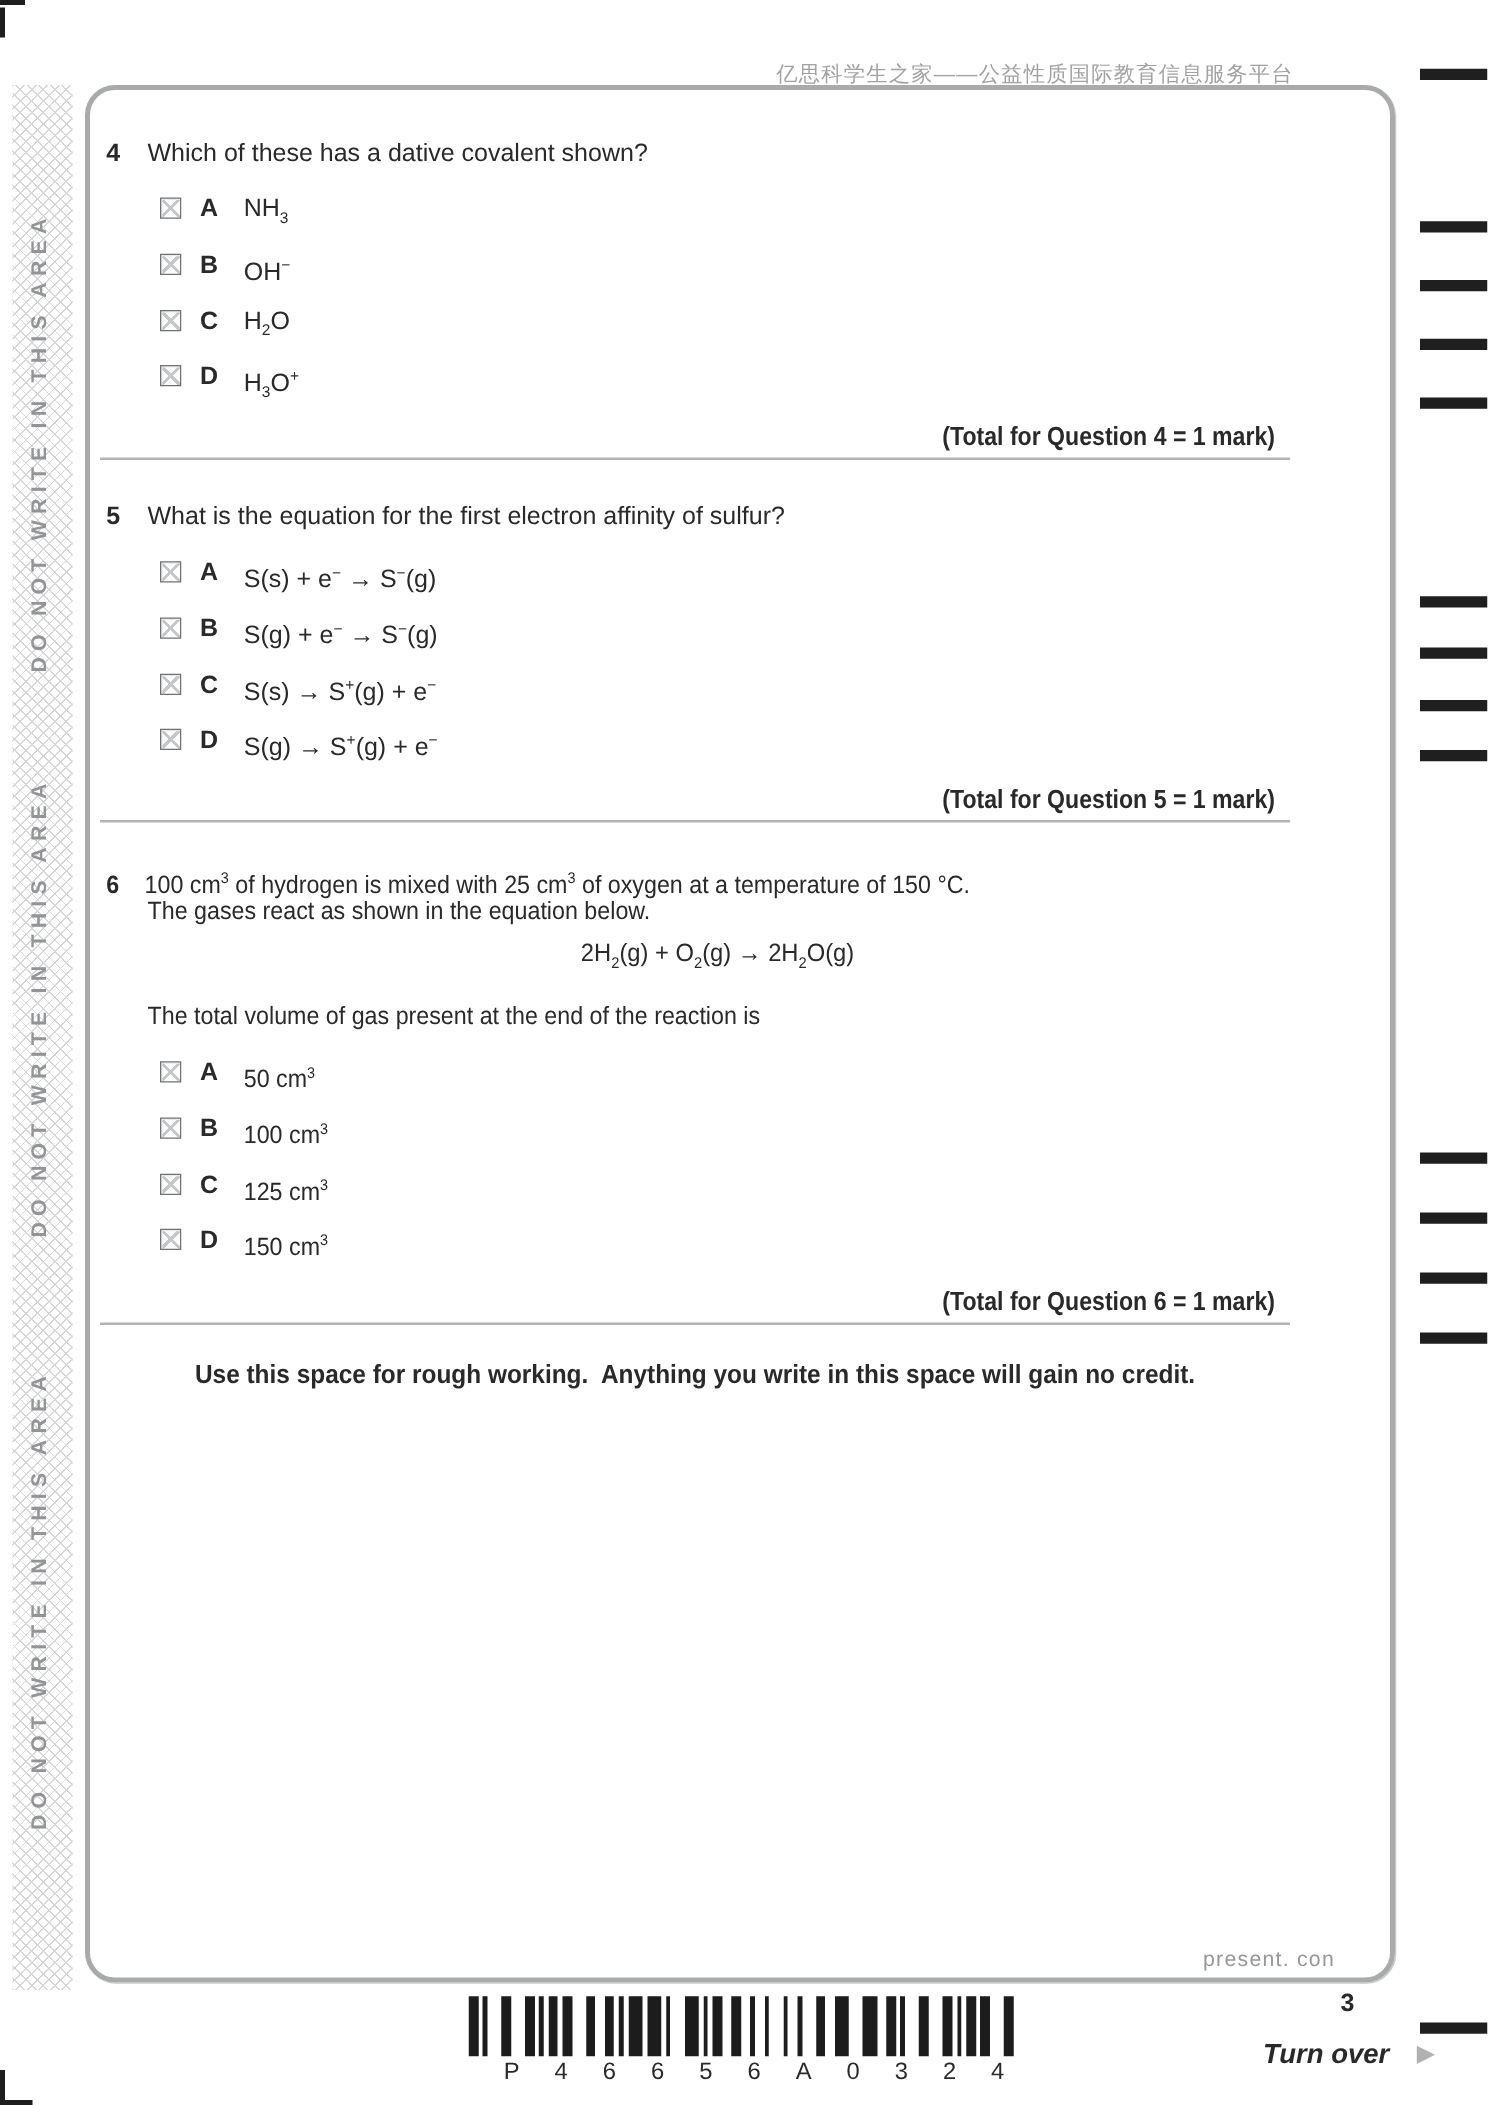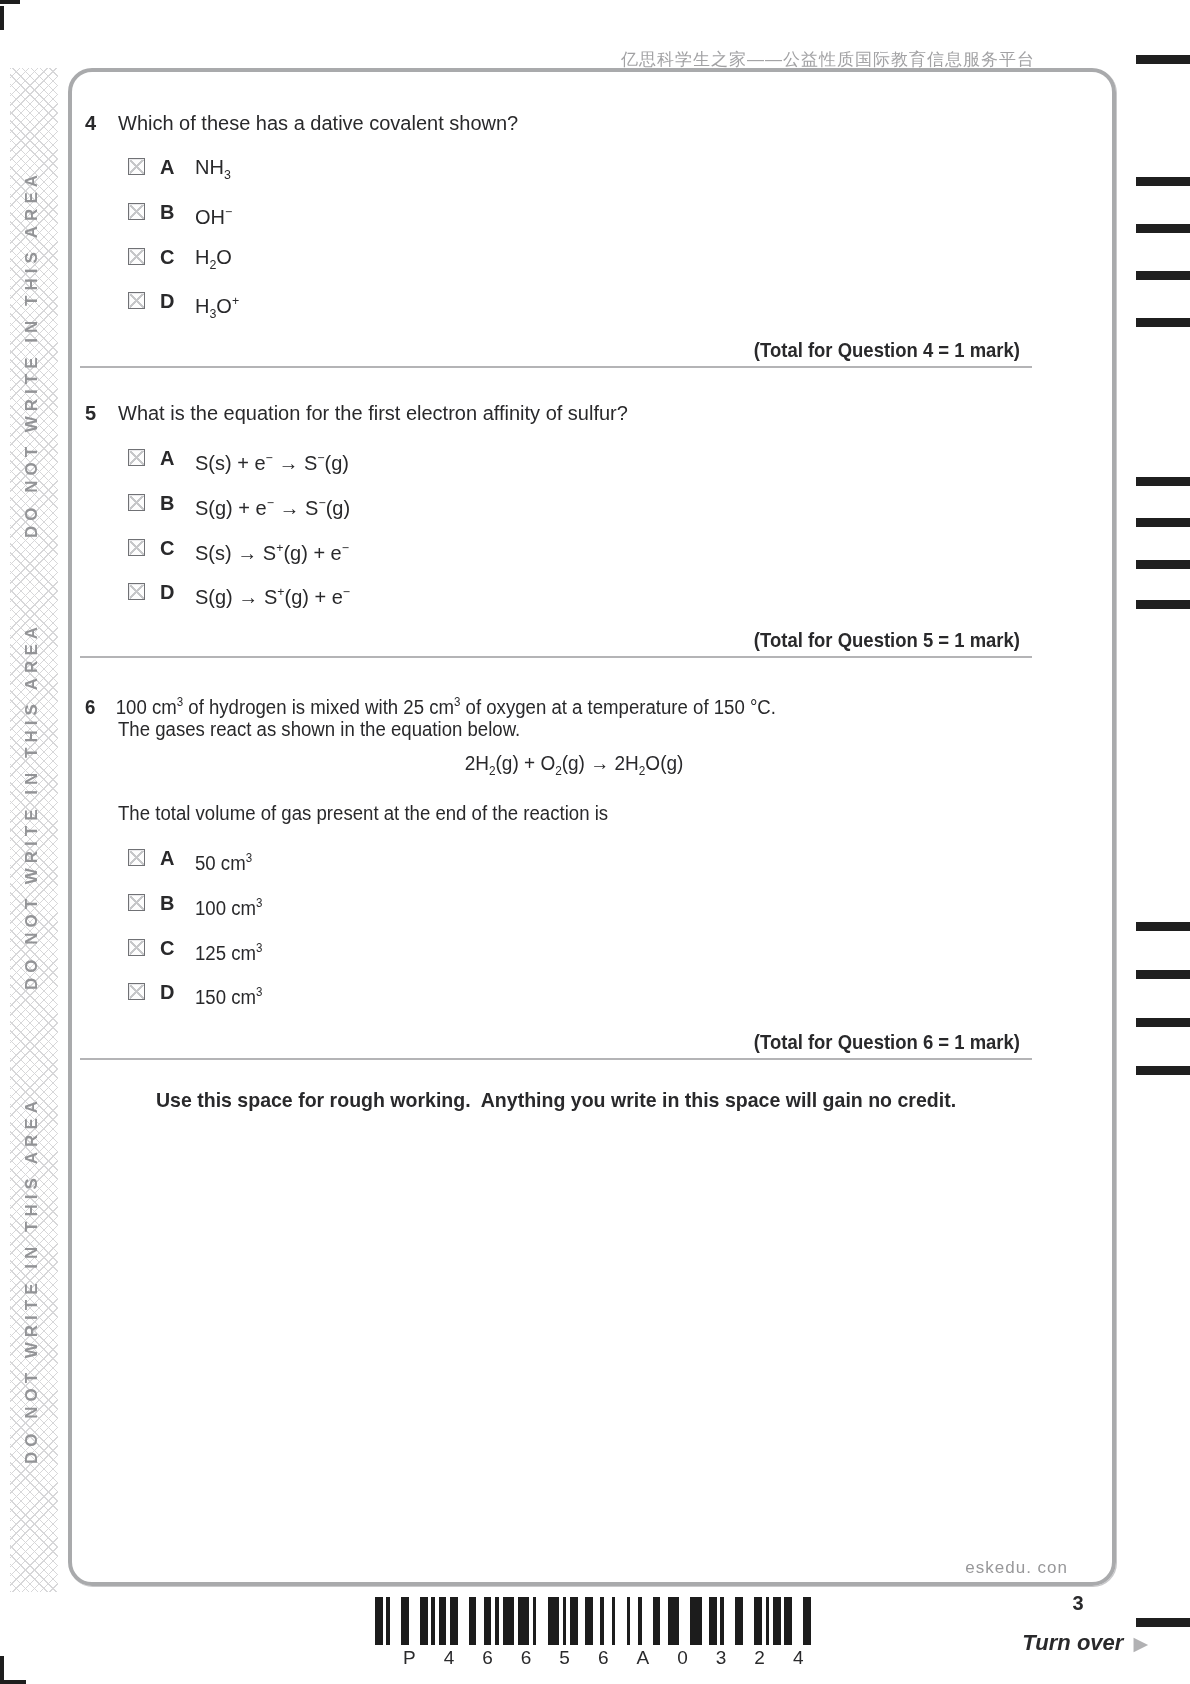--- a/index.html
+++ b/index.html
@@ -73,21 +73,21 @@
   }
   .site-mark{position:absolute;top:1558px;right:142px;font-size:17px;color:#98989a;letter-spacing:1px;}
   
   .barcode{position:absolute;left:375px;top:1597px;width:436px;height:48px;display:flex;align-items:stretch;}
   .bc-bar{flex:0 0 auto;height:100%;}
   .bc-text{
     position:absolute;left:375px;top:1647px;width:436px;text-align:center;
     font-size:19px;letter-spacing:28px;text-indent:28px;color:#2a2a2c;
   }
   .page-num{position:absolute;left:1060px;top:1592px;width:36px;text-align:center;font-size:20px;font-weight:bold;}
-  .turn-over{position:absolute;top:1630px;right:62px;display:flex;align-items:center;gap:10px;justify-content:center;}
+  .turn-over{position:absolute;top:1630px;right:62px;display:flex;align-items:center;gap:22px;justify-content:center;}
   .turn-label{font-size:22px;font-weight:bold;font-style:italic;}
   .turn-arrow{font-size:19px;color:#b1b1b3;line-height:1;}
   sub{font-size:62%;} sup{font-size:62%;}
 </style>
 </head>
 <body>
 
 <div class="page">
 
   <div class="crop tl-h"></div>
@@ -217,21 +217,21 @@
     <span class="opt-letter">D</span>
     <span class="opt-text">150 cm<sup>3</sup></span>
   </div>
 </div>
     <div class="total" style="top:1030px">(Total for Question 6 = 1 mark)</div>
     <div class="rule" style="top:1058px"></div>
   </section>
 
   <div class="rough">Use this space for rough working.  Anything you write in this space will gain no credit.</div>
 
-  <div class="site-mark">eskedu. con</div>
+  <div class="site-mark">present. con</div>
 
   <div class="barcode" id="barcode">
       <span class="bc-bar" style="width: 7.51724px; background: rgb(28, 28, 28);"></span>
       <span class="bc-bar" style="width: 3.75862px; background: transparent;"></span>
       <span class="bc-bar" style="width: 3.75862px; background: rgb(28, 28, 28);"></span>
       <span class="bc-bar" style="width: 11.2759px; background: transparent;"></span>
       <span class="bc-bar" style="width: 7.51724px; background: rgb(28, 28, 28);"></span>
       <span class="bc-bar" style="width: 11.2759px; background: transparent;"></span>
       <span class="bc-bar" style="width: 7.51724px; background: rgb(28, 28, 28);"></span>
       <span class="bc-bar" style="width: 3.75862px; background: transparent;"></span>

